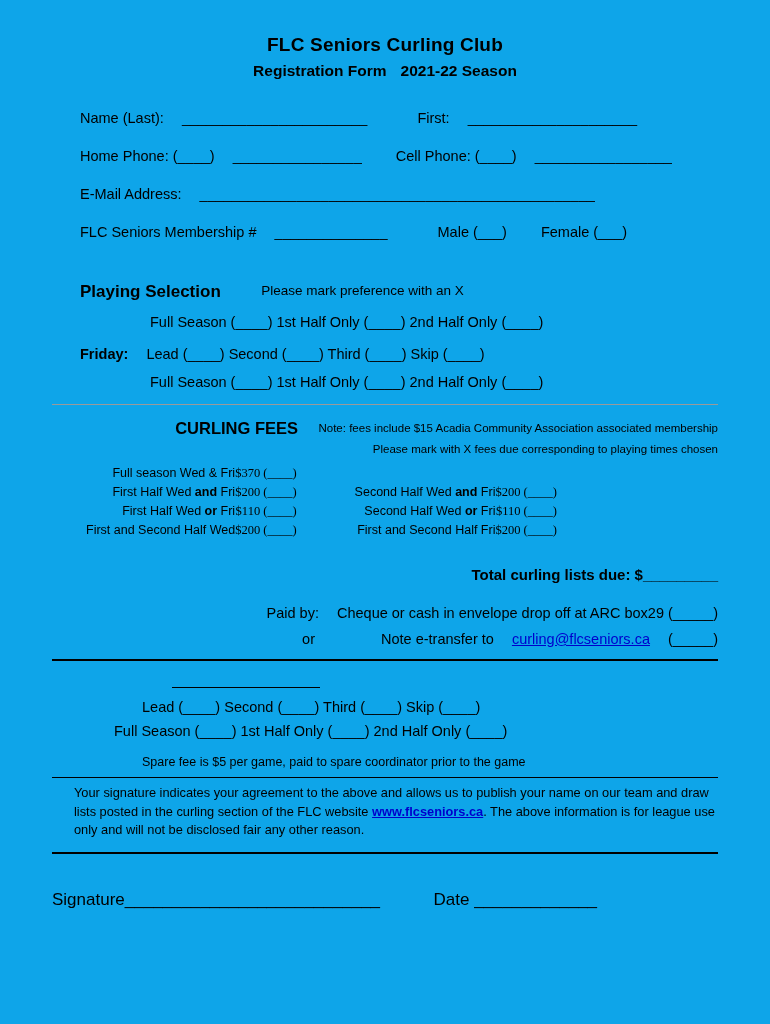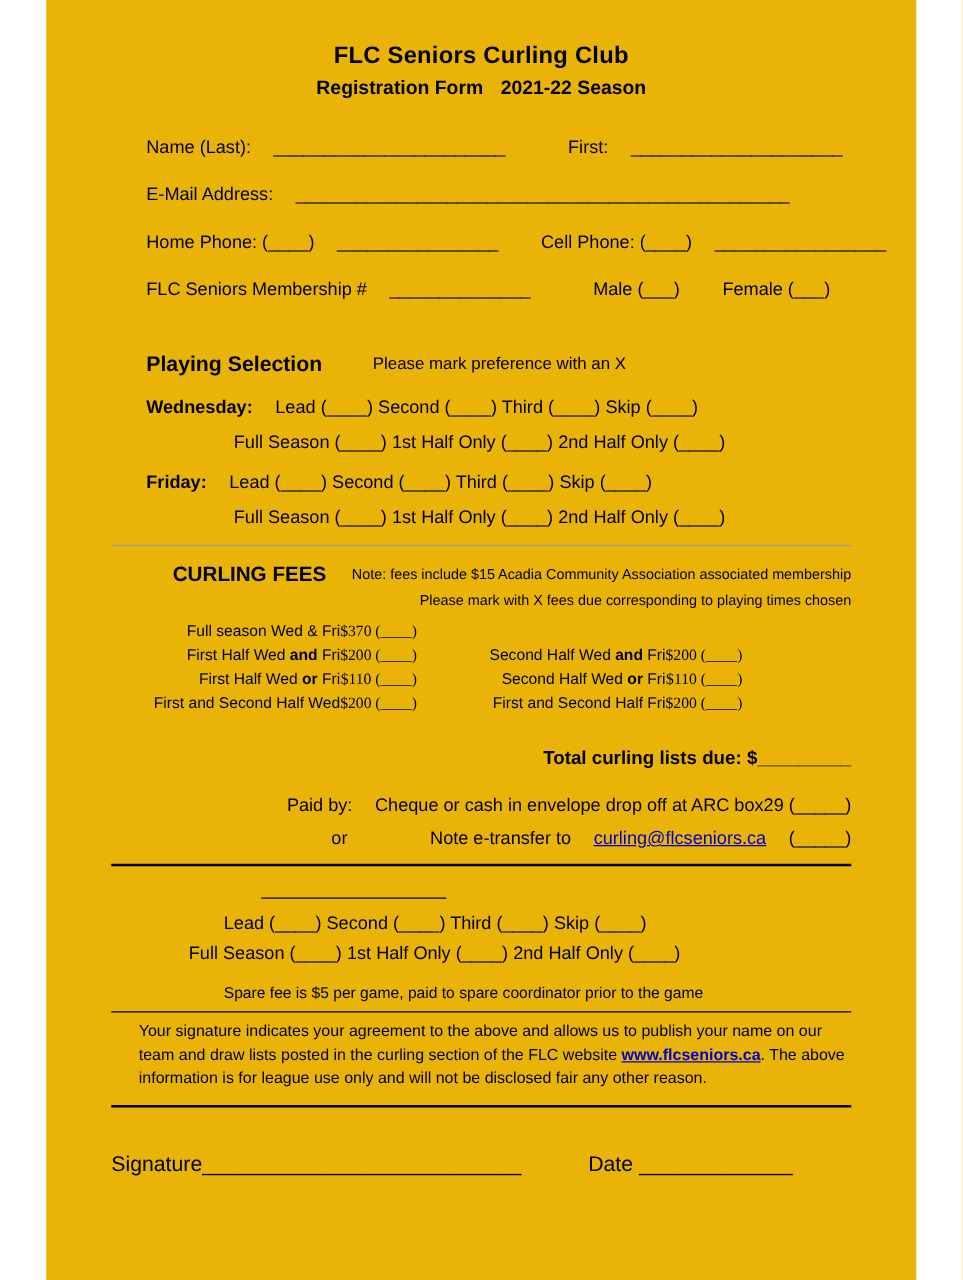--- a/index.html
+++ b/index.html
@@ -6,24 +6,24 @@
     margin: 0;
     padding: 0;
     background: #ffffff;
   }
   body {
     font-family: "Liberation Sans", sans-serif;
     color: #000000;
   }
   .page {
     position: relative;
-    width: 696px;
+    width: 770px;
     height: 1024px;
     margin: 0 auto;
-    background: #eab308;
+    background: #0ea5e9;
     overflow: hidden;
   }
   .inner {
     padding: 26px 52px 0 52px;
   }
   
   .title-block {
     text-align: center;
     margin-top: 8px;
   }
@@ -203,55 +203,50 @@
       <div class="row">
         <span>Name (Last):</span>
         <span class="sp2"></span>
         <span>_______________________</span>
         <span class="sp6"></span>
         <span>First:</span>
         <span class="sp2"></span>
         <span>_____________________</span>
       </div>
       <div class="row">
-        <span>E-Mail Address:</span>
-        <span class="sp2"></span>
-        <span>_________________________________________________</span>
-      </div>
-      <div class="row">
         <span>Home Phone: (____)</span>
         <span class="sp2"></span>
         <span>________________</span>
         <span class="sp4"></span>
         <span>Cell Phone: (____)</span>
         <span class="sp2"></span>
         <span>_________________</span>
+      </div>
+      <div class="row">
+        <span>E-Mail Address:</span>
+        <span class="sp2"></span>
+        <span>_________________________________________________</span>
       </div>
       <div class="row">
         <span>FLC Seniors Membership #</span>
         <span class="sp2"></span>
         <span>______________</span>
         <span class="sp6"></span>
         <span>Male (___)</span>
         <span class="sp4"></span>
         <span>Female (___)</span>
       </div>
     </div>
 
     <div class="rule-dash">________________________________________________________________________________</div>
 
     <div class="sect-playing">
       <div>
         <span class="sect-head">Playing Selection</span>
         <span class="sect-note">Please mark preference with an X</span>
-      </div>
-      <div class="play-line">
-        <span class="b">Wednesday:</span>
-        <span class="sp2"></span>
-        <span>Lead (____)    Second (____)   Third (____)    Skip (____)</span>
       </div>
       <div class="play-sub">Full Season (____)     1st Half Only (____)      2nd Half Only (____)</div>
       <div class="play-line">
         <span class="b">Friday:</span>
         <span class="sp2"></span>
         <span>Lead (____)     Second (____)    Third (____)      Skip (____)</span>
       </div>
       <div class="play-sub">Full Season (____)      1st Half Only (____)     2nd Half Only (____)</div>
     </div>
 

